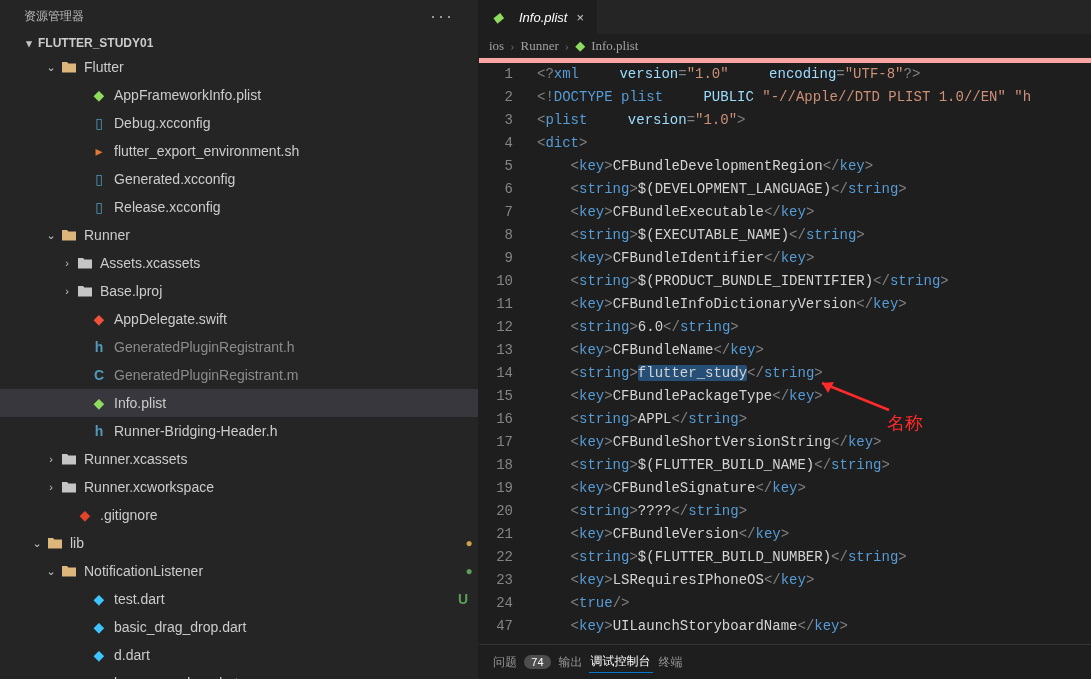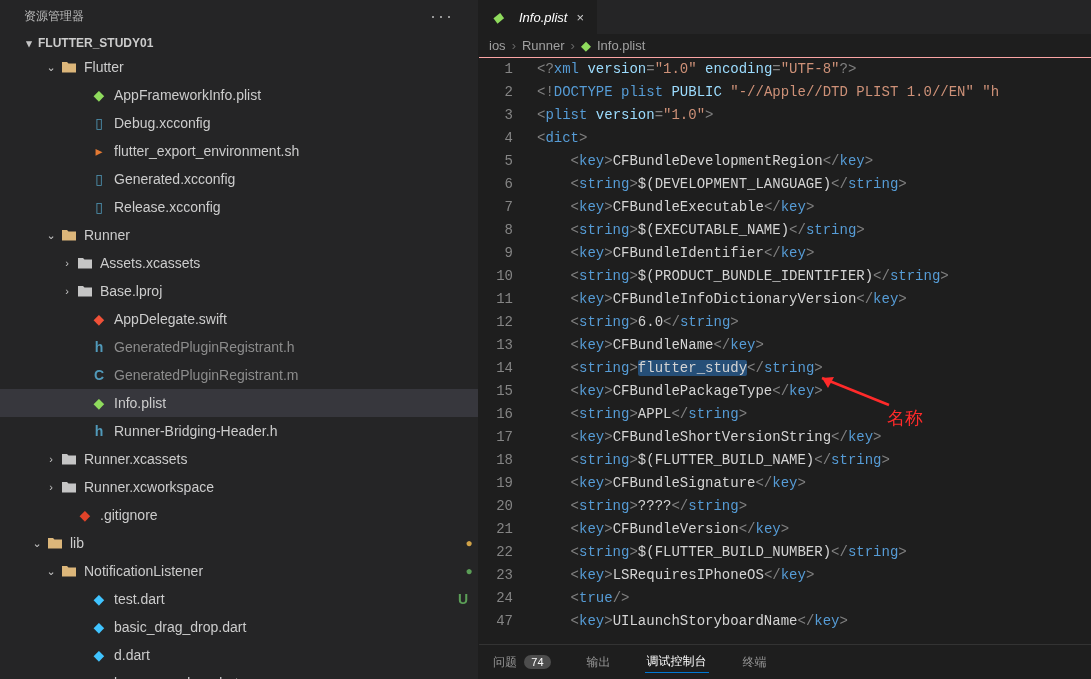--- a/index.html
+++ b/index.html
@@ -94,21 +94,22 @@
     border-right: 1px solid #252526;
   }
   .tab .close { font-style: normal; color: #ccc; cursor: pointer; padding: 0 3px; }
   .breadcrumbs {
     display: flex; align-items: center;
     padding: 4px 10px;
     gap: 6px;
     color: #a0a0a0;
     font-size: 13px;
     background: #1e1e1e;
-    border-bottom: 1px solid #fca5a5;
+    border-bottom: 5px solid #fca5a5;
+    font-family: Liberation Serif, serif;
   }
   .breadcrumbs .sep { color: #666; }
   .breadcrumbs .bcicon { color:#8fdb5d; }
 
   .editor {
     flex: 1;
     display: flex;
     overflow: hidden;
     font-family: Consolas, "Courier New", monospace;
     font-size: 14px;
@@ -124,21 +125,21 @@
     background: #1e1e1e;
   }
   .code {
     flex: 1;
     white-space: pre;
     color: #d4d4d4;
     overflow: hidden;
     position: relative;
   }
   .tok-pi { color: #569cd6; } 
-  .tok-attr { color: #9cdcfe; }
+  .tok-attr { color: #9cdcfe; margin-left: 32px; }
   .tok-str { color: #ce9178; }
   .tok-tag { color: #569cd6; }
   .tok-doctype { color: #569cd6; }
   .tok-text { color: #d4d4d4; }
   .tok-punc { color: #808080; }
   .sel-highlight { background: #264f78; border-radius: 2px; }
 
   .annotation {
     position: absolute;
     color: #ff2a2a;
@@ -146,21 +147,21 @@
     font-size: 18px;
     pointer-events: none;
   }
   .arrow {
     position: absolute;
     pointer-events: none;
   }
 
   .panel-tabs {
     display: flex; align-items: center;
-    gap: 32px;
+    gap: 4px;
     background: #1e1e1e;
     border-top: 1px solid #333;
     padding: 6px 12px;
     font-size: 12px;
     color: #969696;
   }
   .panel-tabs .ptab { cursor: pointer; padding: 2px 2px; }
   .panel-tabs .ptab.active { color: #fff; border-bottom: 1px solid #0078d4; }
   .panel-tabs .count {
     background: #4d4d4d; color: #fff; border-radius: 10px;

